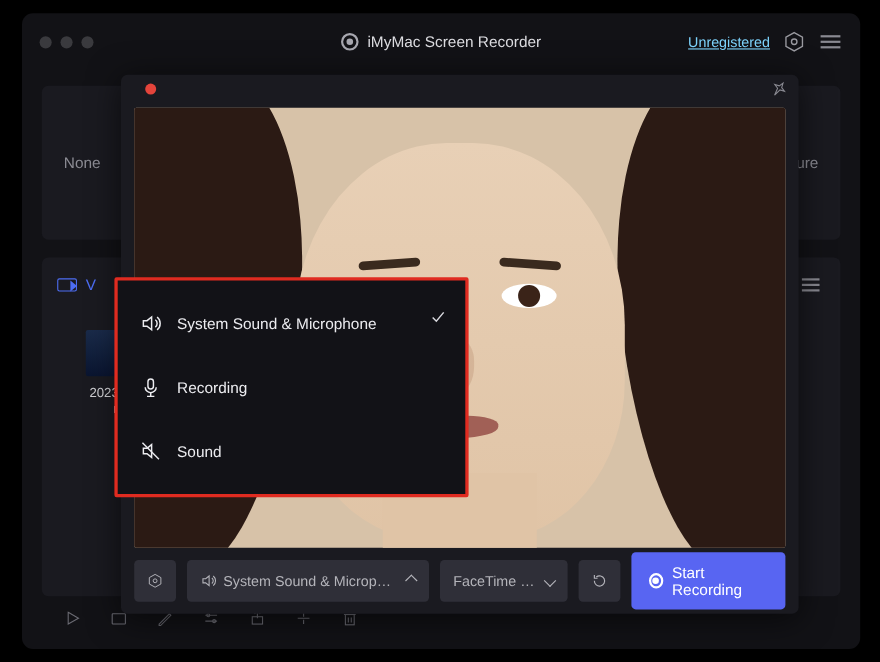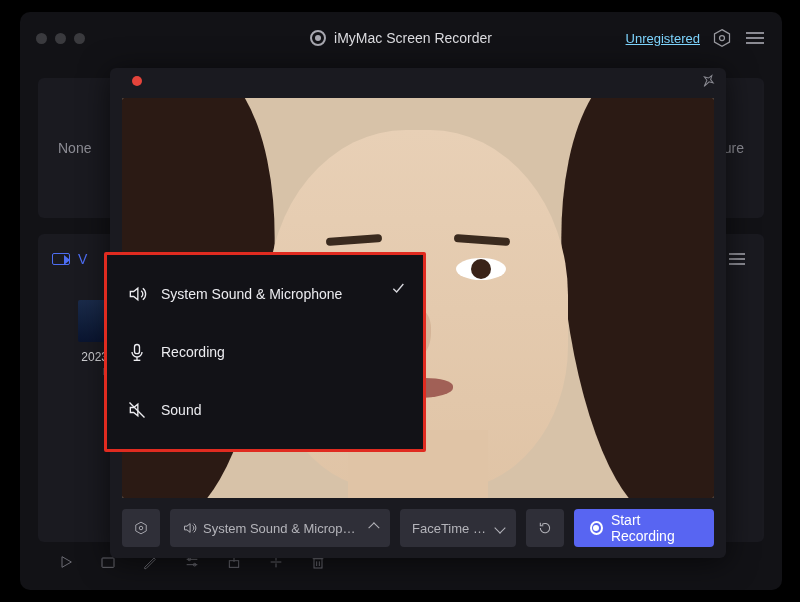--- a/index.html
+++ b/index.html
@@ -232,21 +232,21 @@
       color: #b4b4ba;
       font-size: 13px;
       cursor: pointer;
       padding: 0 12px;
       gap: 6px;
     }
     .ctrl-sq { width: 38px; }
     .ctrl-audio { width: 220px; }
     .ctrl-cam { width: 120px; }
     .start-btn {
-      height: 38px;
+      height: 52px;
       background: #5865f2;
       border-radius: 4px;
       color: #fff;
       display: flex;
       align-items: center;
       padding: 0 16px;
       gap: 8px;
       font-size: 14px;
       cursor: pointer;
     }

